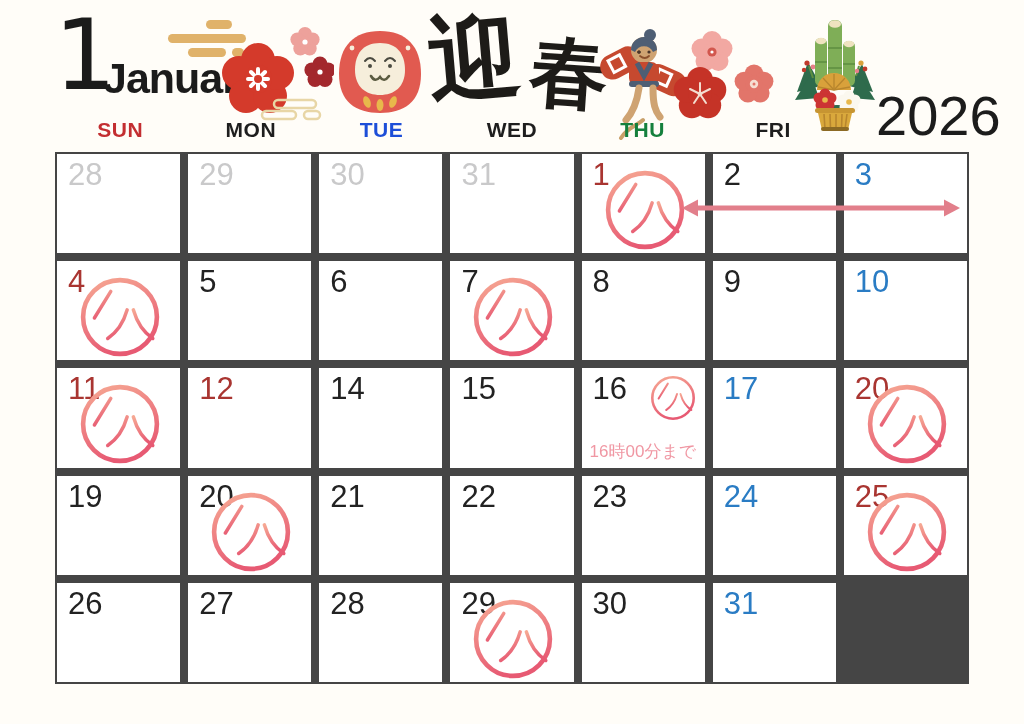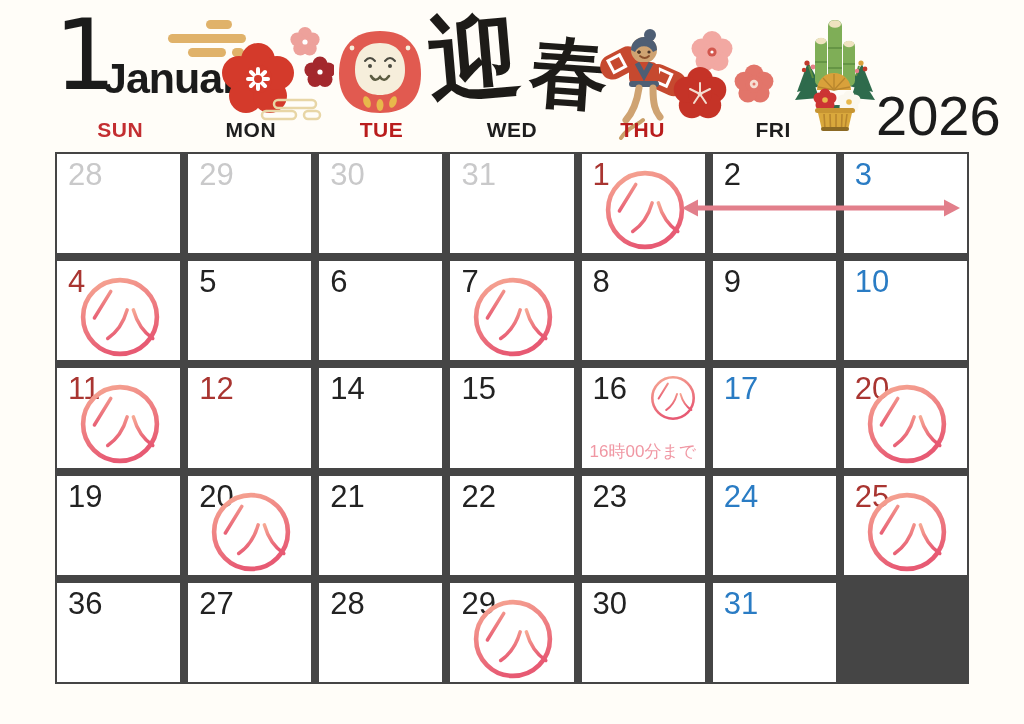--- a/index.html
+++ b/index.html
@@ -293,23 +293,23 @@
     <line x1="43" y1="100" x2="43" y2="115"></line>
       <line x1="49" y1="100" x2="48.5" y2="115"></line>
       <line x1="54" y1="100" x2="52" y2="115"></line>
   </g>
   <rect x="28" y="113" width="28" height="4" rx="2" fill="#8c6a24"></rect>
 </svg>
 
 <div class="abs weekday-row">
     <div class="wd" style="color: rgb(195, 46, 49);">SUN</div>
     <div class="wd" style="color: rgb(30, 30, 30);">MON</div>
-    <div class="wd" style="color: #b91c1c;">TUE</div>
+    <div class="wd" style="color: #1d4ed8;">TUE</div>
     <div class="wd" style="color: rgb(30, 30, 30);">WED</div>
-    <div class="wd" style="color: #b91c1c;">THU</div>
+    <div class="wd" style="color: #15803d;">THU</div>
     <div class="wd" style="color: rgb(30, 30, 30);">FRI</div>
   </div>
 <div class="abs calendar-grid">
     <div class="cell">
       <span class="num prev">28</span>
     </div>
     <div class="cell">
       <span class="num prev">29</span>
     </div>
     <div class="cell">
@@ -489,21 +489,21 @@
             <path d="M22,30 L22,67"></path>
             <path d="M34,30 L67,30"></path>
             <path d="M50,13 L50,67"></path>
             <path d="M47,33 C43,47 37,55 28,61"></path>
             <path d="M53,33 C57,47 63,55 72,61"></path>
           </g>
         </svg>
       </span>
     </div>
     <div class="cell">
-      <span class="num weekday">36</span>
+      <span class="num weekday">26</span>
     </div>
     <div class="cell">
       <span class="num weekday">27</span>
     </div>
     <div class="cell">
       <span class="num weekday">28</span>
     </div>
     <div class="cell">
       <span class="num weekday">29</span>
       <span class="stampwrap large">

